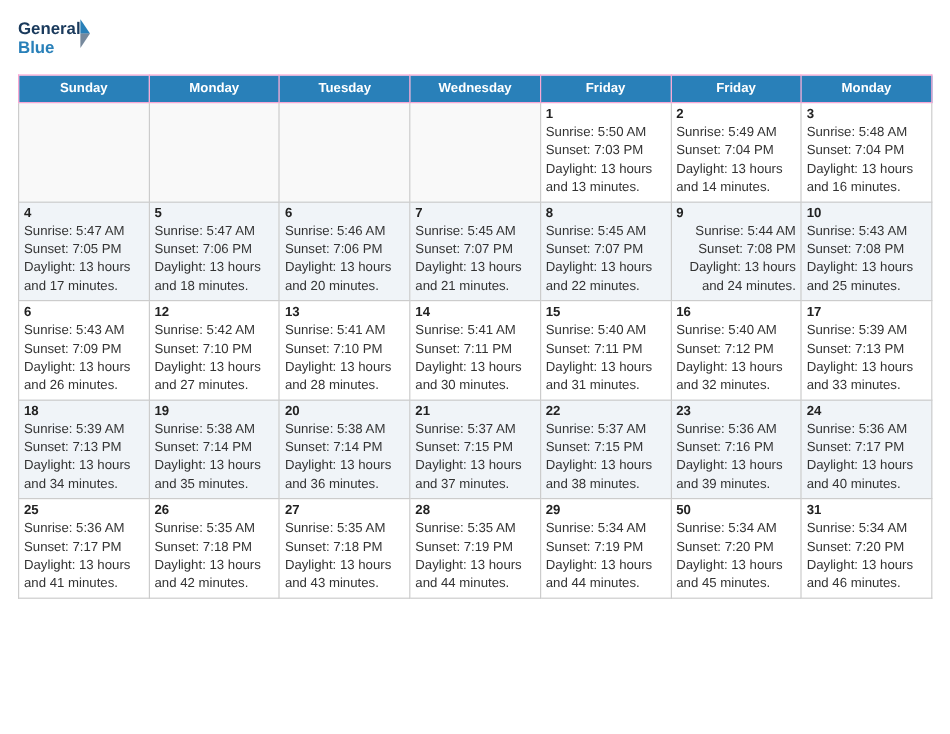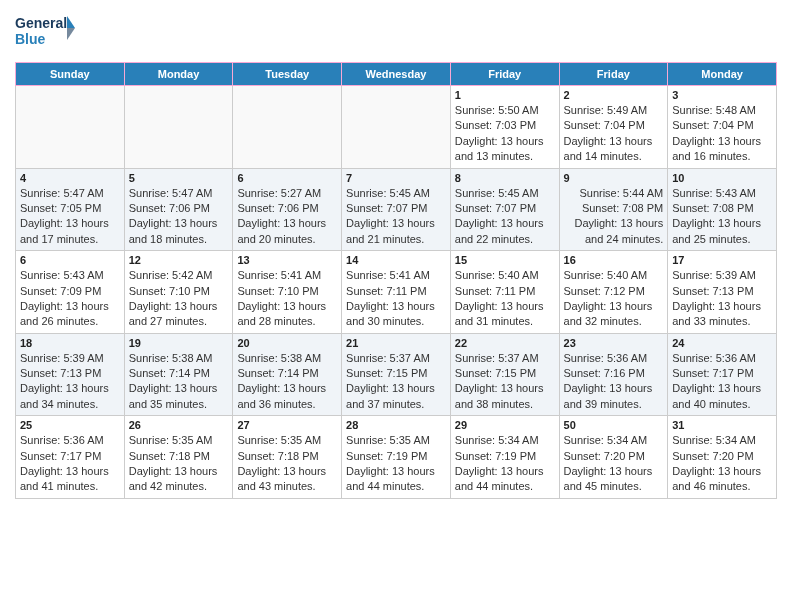--- a/index.html
+++ b/index.html
@@ -157,21 +157,21 @@
           </td>
           <td>
             <span class="day-number">5</span>
             <div class="day-info" style="white-space: pre-line;">Sunrise: 5:47 AM
 Sunset: 7:06 PM
 Daylight: 13 hours
 and 18 minutes.</div>
           </td>
           <td>
             <span class="day-number">6</span>
-            <div class="day-info" style="white-space: pre-line;">Sunrise: 5:27 AM
+            <div class="day-info" style="white-space: pre-line;">Sunrise: 5:46 AM
 Sunset: 7:06 PM
 Daylight: 13 hours
 and 20 minutes.</div>
           </td>
           <td>
             <span class="day-number">7</span>
             <div class="day-info" style="white-space: pre-line;">Sunrise: 5:45 AM
 Sunset: 7:07 PM
 Daylight: 13 hours
 and 21 minutes.</div>

